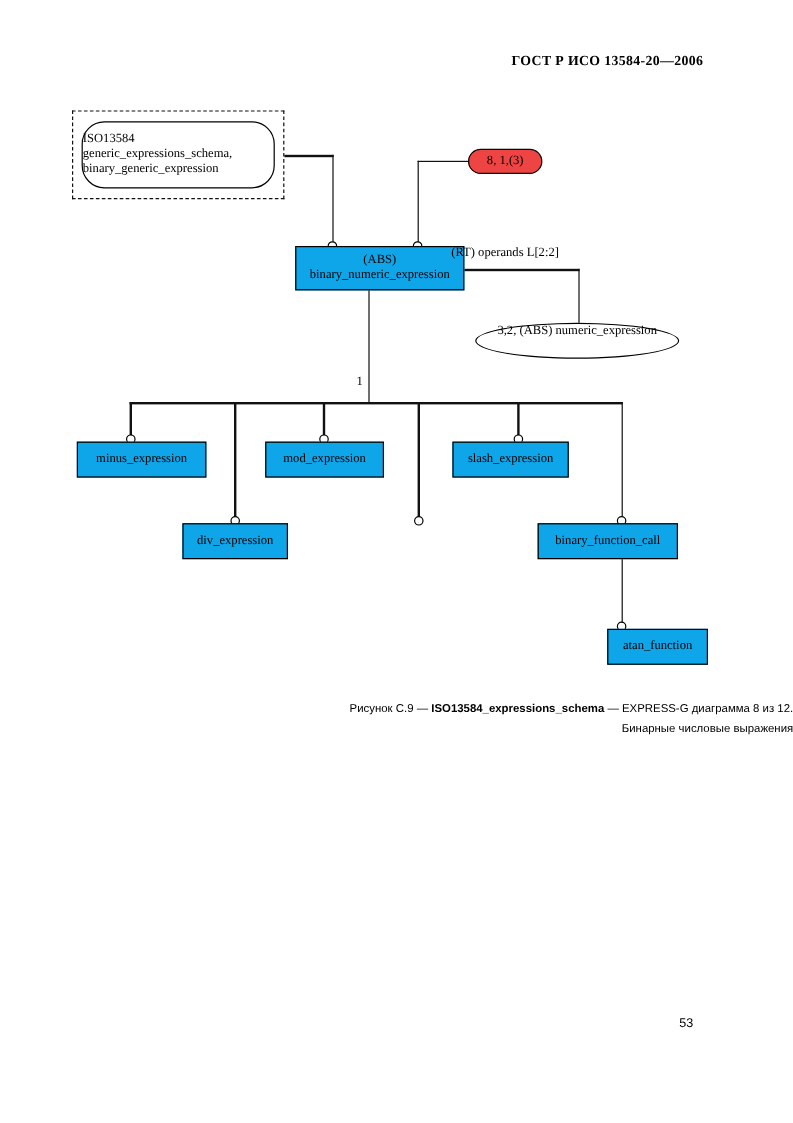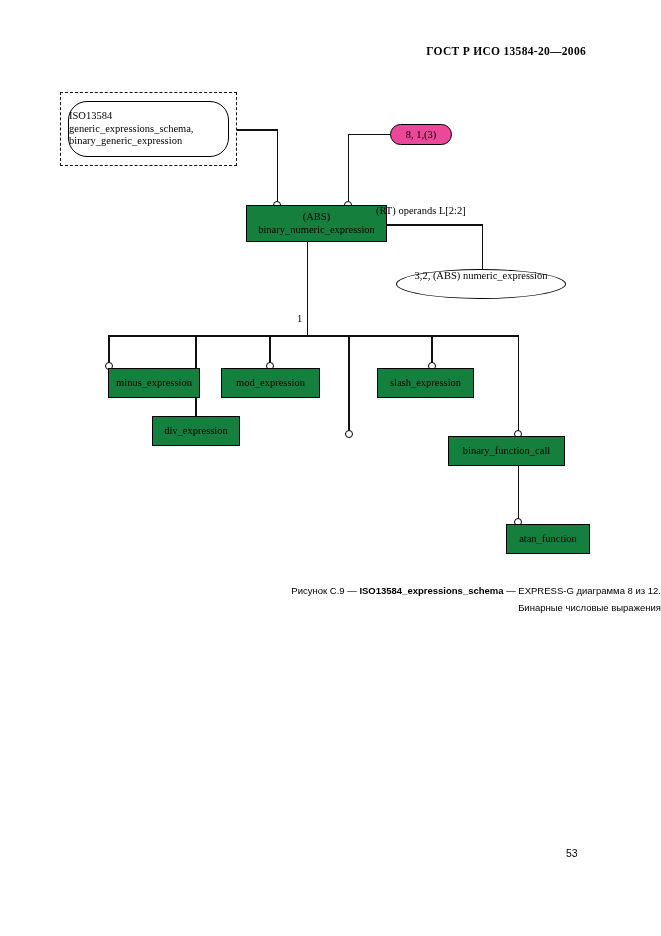--- a/index.html
+++ b/index.html
@@ -89,21 +89,21 @@
     width: 62px;
     height: 21px;
     border: 1.3px solid #000000;
     border-radius: 11px;
     box-sizing: border-box;
     display: flex;
     align-items: center;
     justify-content: center;
     font-size: 10.5px;
     white-space: nowrap;
-    background: #ec4899;
+    background: #ef4444;
   }
 
   
   .ref-ellipse {
     position: absolute;
     left: 396px;
     top: 269px;
     width: 170px;
     height: 30px;
     border: 1.3px solid #000000;
@@ -114,21 +114,21 @@
     font-size: 10.5px;
     white-space: nowrap;
     background: #ffffff;
   }
 
   
   .entity {
     position: absolute;
     border: 1.2px solid #000000;
     box-sizing: border-box;
-    background: #15803d;
+    background: #0ea5e9;
     display: flex;
     flex-direction: column;
     align-items: center;
     justify-content: center;
     font-size: 10.5px;
     line-height: 1.2;
     text-align: center;
   }
   .entity span { display: block; white-space: nowrap; }
 
@@ -227,31 +227,31 @@
 
     <div class="line-v" style="left:195px; top:335px; height:99px;"></div>
     <div class="dot" style="left:191.5px; top:430px;"></div>
 
     <div class="line-v" style="left:348px; top:335px; height:99px;"></div>
     <div class="dot" style="left:344.5px; top:430px;"></div>
 
     <div class="line-v" style="left:517.5px; top:335px; height:99px;"></div>
     <div class="dot" style="left:514px; top:430px;"></div>
 
-    <div class="entity" style="left:64px; top:368px; width:92px; height:30px;margin-left:44px;">
+    <div class="entity" style="left:64px; top:368px; width:108px; height:30px;">
       <span>minus_expression</span>
     </div>
     <div class="entity" style="left:221px; top:368px; width:99px; height:30px;">
       <span>mod_expression</span>
     </div>
     <div class="entity" style="left:377px; top:368px; width:97px; height:30px;">
       <span>slash_expression</span>
     </div>
 
-    <div class="entity" style="left:152px; top:416px; width:88px; height:30px;">
+    <div class="entity" style="left:152px; top:436px; width:88px; height:30px;">
       <span>div_expression</span>
     </div>
     <div class="entity" style="left:448px; top:436px; width:117px; height:30px;">
       <span>binary_function_call</span>
     </div>
 
     <div class="line-v" style="left:517.5px; top:466px; height:56px;"></div>
     <div class="dot" style="left:514px; top:518px;"></div>
     <div class="entity" style="left:474px; top:524px; width:84px; height:30px;margin-left:32px;">
       <span>atan_function</span>

